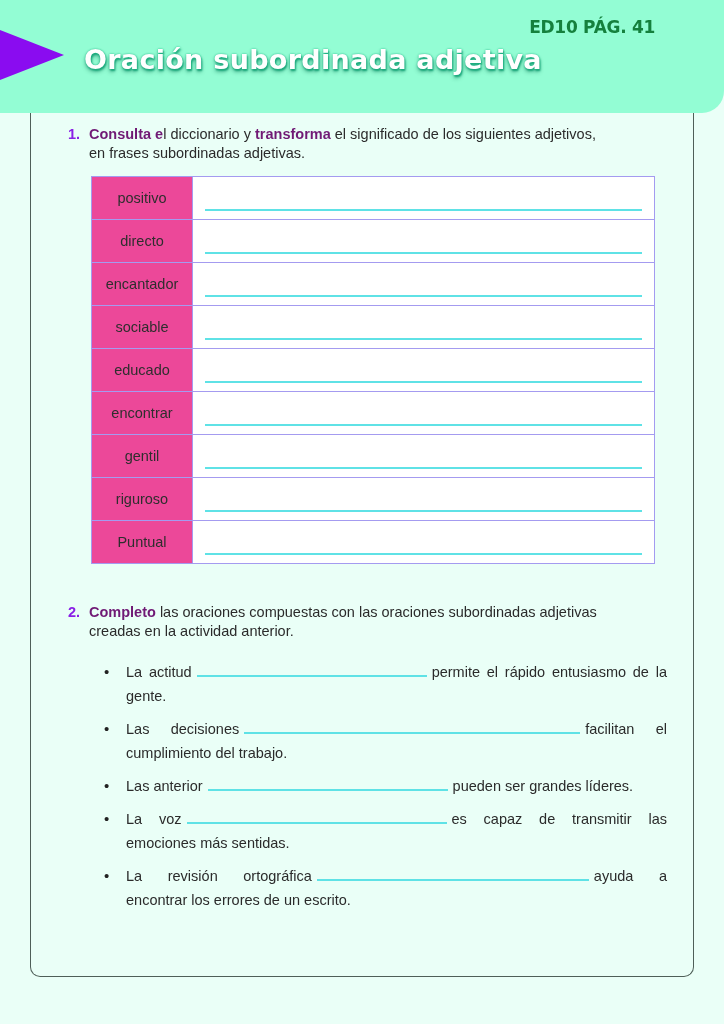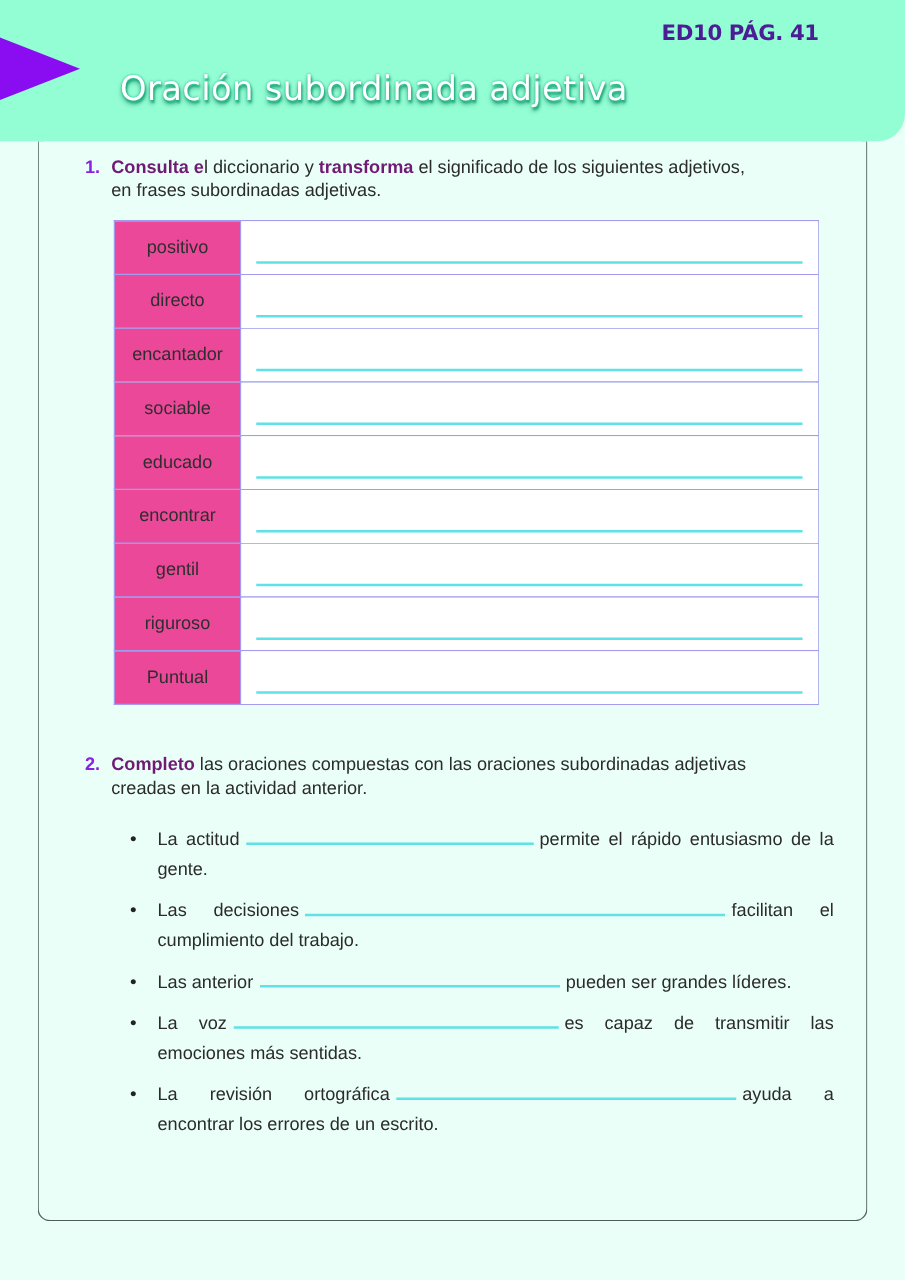--- a/index.html
+++ b/index.html
@@ -12,28 +12,28 @@
   .header {
     position:absolute; left:0; top:0; width:724px; height:113px;
     background:#93fdd4; border-bottom-right-radius:22px;
   }
   .arrow {
     position:absolute; left:0; top:30px; width:0; height:0;
     border-top:25px solid transparent; border-bottom:25px solid transparent;
     border-left:64px solid #8a0cf0;
   }
   .title {
-    position:absolute; left:80px; top:40px; margin:16px;
-    font-size:27px; font-weight:normal; color:#ffffff; letter-spacing:0.3px;
+    position:absolute; left:80px; top:40px; margin:4px;
+    font-size:27px; font-weight:bold; color:#ffffff; letter-spacing:0.3px;
     text-shadow: 0 0 2px #1fb789, 1px 2px 2px #1aa679, 0 3px 4px rgba(0,100,70,0.45);
     font-family:"DejaVu Sans", sans-serif;
   }
   .page-ref {
     position:absolute; right:69px; top:17px;
-    font-size:17px; font-weight:bold; color:#4c1d95;
+    font-size:17px; font-weight:bold; color:#15803d;
     font-family:"DejaVu Sans", sans-serif; letter-spacing:-0.3px;
   }
   .frame {
     position:absolute; left:30px; top:113px; width:662px; height:863px;
     border:1px solid #4f5f58; border-top:none;
     border-radius:0 0 10px 10px;
   }
   .q {
     position:absolute; left:68px; width:590px;
     font-size:14.5px; line-height:19px; color:#2b2b2b;

